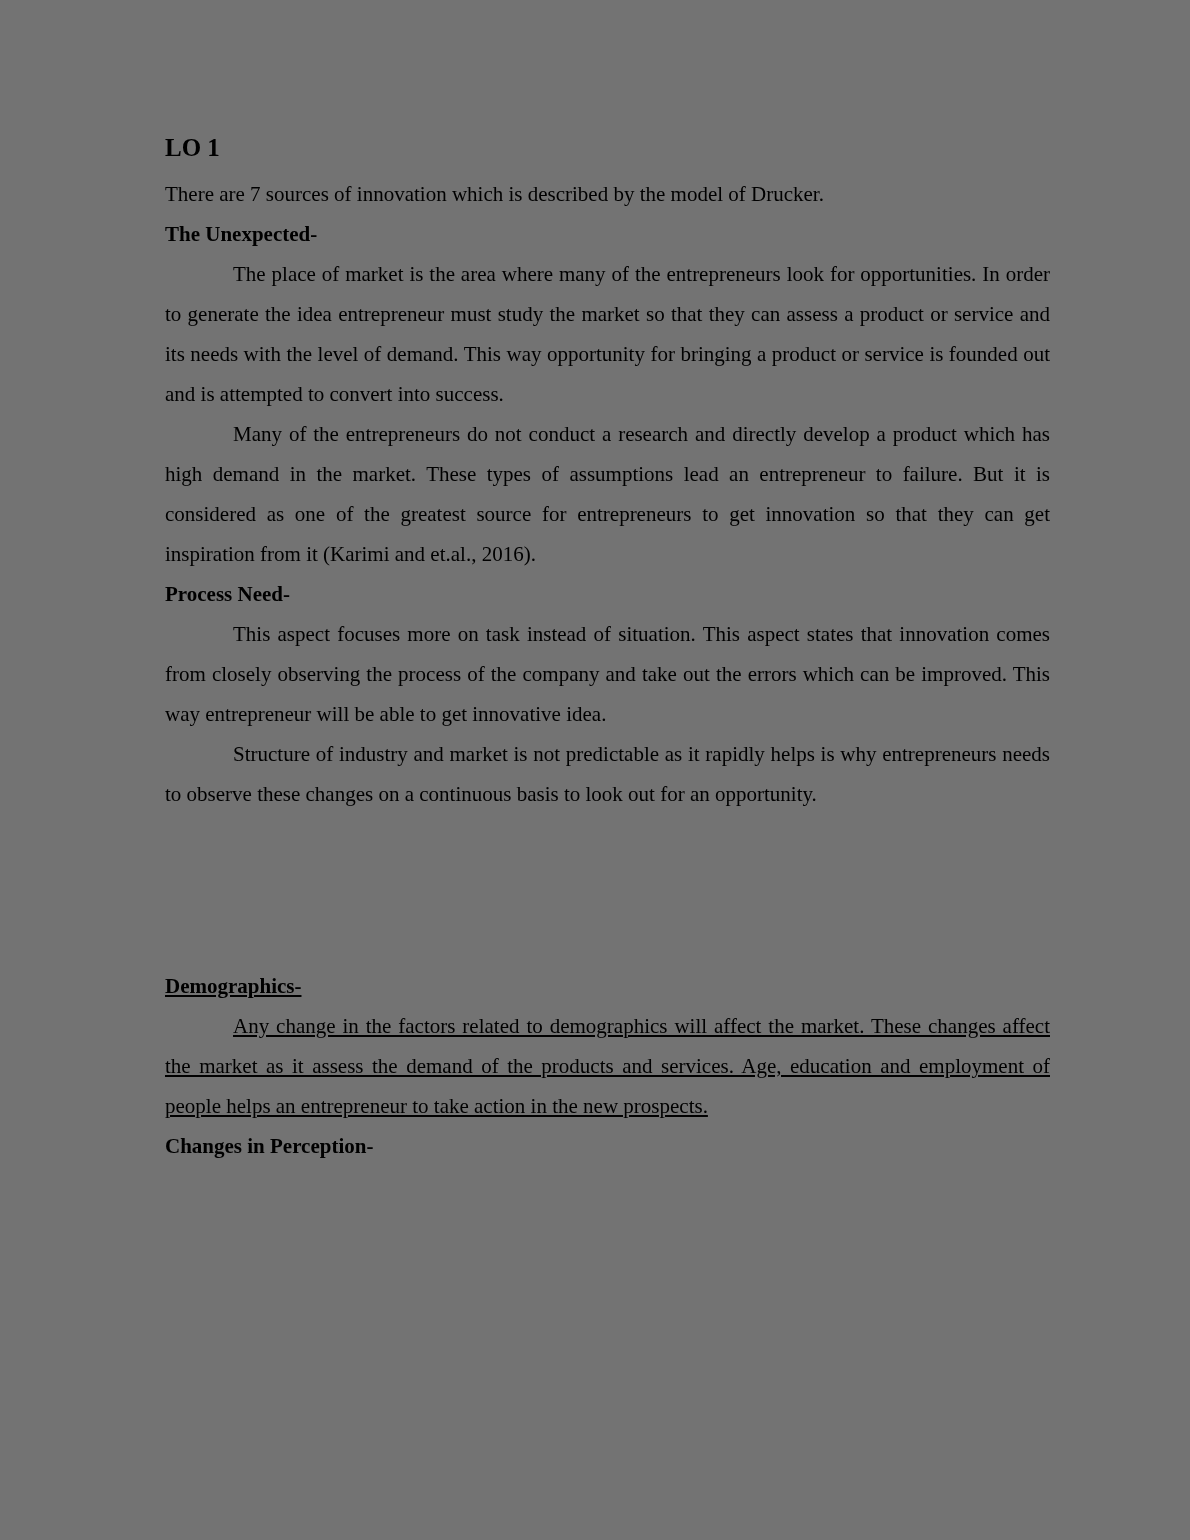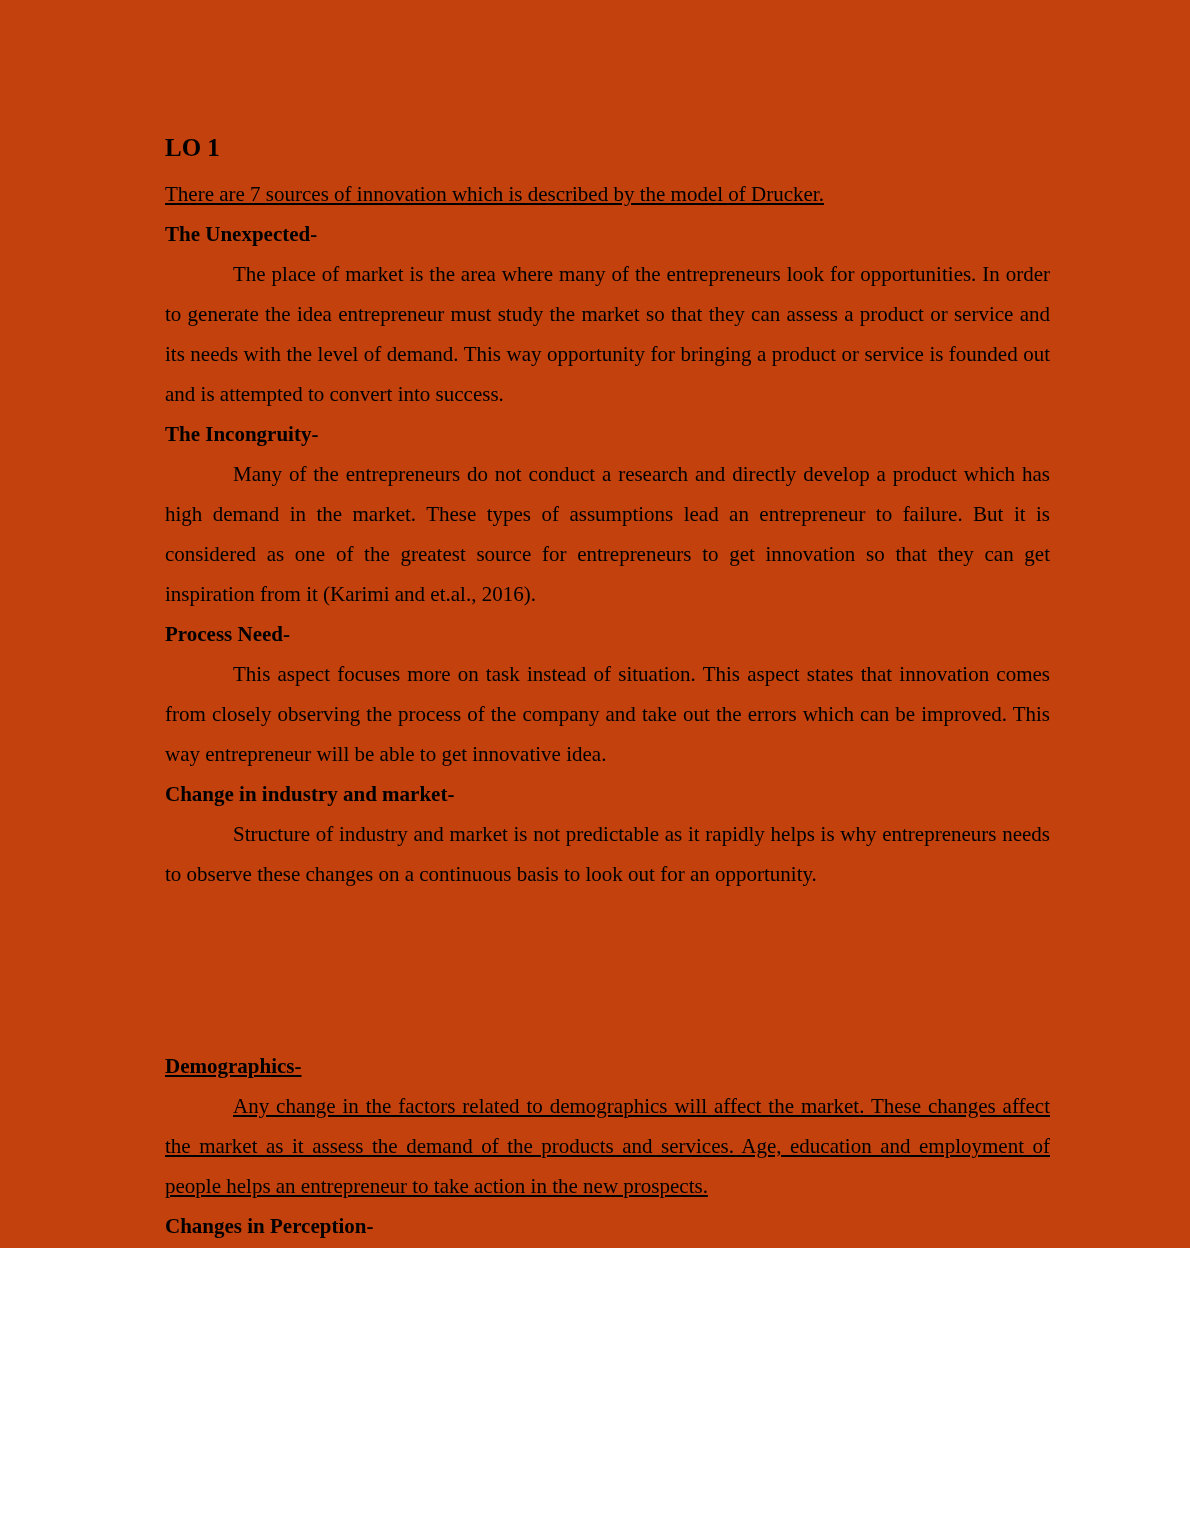--- a/index.html
+++ b/index.html
@@ -9,43 +9,42 @@
   body {
     width: 1190px;
     height: 1540px;
     background: #ffffff;
     color: #000000;
     font-family: "Liberation Serif", "DejaVu Serif", serif;
   }
   .page {
     box-sizing: border-box;
     width: 1190px;
-    height: 1248px;
+    height: 1540px;
     padding: 128px 140px 80px 165px;
-    background: #c2410c;
+    background: #737373;
     overflow: hidden;
   }
   .doc-heading {
     font-size: 25px;
     font-weight: bold;
     line-height: 40px;
     margin: 0 0 6px 0;
   }
   .doc-subheading {
     font-size: 21px;
     font-weight: normal;
     text-decoration: underline;
     line-height: 40px;
     margin: 0;
   }
   .intro {
     font-size: 21px;
     line-height: 40px;
     margin: 0;
-    text-decoration: underline;
   }
   .section-heading {
     font-size: 21px;
     font-weight: bold;
     line-height: 40px;
     margin: 0;
   }
   .section-body {
     font-size: 21px;
     line-height: 40px;
@@ -67,31 +66,29 @@
 
 
   <p class="intro">There are 7 sources of innovation which is described by the model of Drucker.</p>
 
   <div class="section">
     <p class="section-heading">The Unexpected-</p>
     <p class="section-body">The place of market is the area where many of the entrepreneurs look for opportunities. In order to generate the idea entrepreneur must study the market so that they can assess a product or service and its needs with the level of demand. This way opportunity for bringing a product or service is founded out and is attempted to convert into success.</p>
   </div>
 
   <div class="section">
-    <p class="section-heading">The Incongruity-</p>
     <p class="section-body">Many of the entrepreneurs do not conduct a research and directly develop a product which has high demand in the market. These types of assumptions lead an entrepreneur to failure. But it is considered as one of the greatest source for entrepreneurs to get innovation so that they can get inspiration from it (Karimi and et.al., 2016).</p>
   </div>
 
   <div class="section">
     <p class="section-heading">Process Need-</p>
     <p class="section-body">This aspect focuses more on task instead of situation. This aspect states that innovation comes from closely observing the process of the company and take out the errors which can be improved. This way entrepreneur will be able to get innovative idea.</p>
   </div>
 
   <div class="section">
-    <p class="section-heading">Change in industry and market-</p>
     <p class="section-body">Structure of industry and market is not predictable as it rapidly helps is why entrepreneurs needs to observe these changes on a continuous basis to look out for an opportunity.</p>
   </div>
 
   <div class="section gap-before">
     <p class="section-heading">Demographics-</p>
     <p class="section-body">Any change in the factors related to demographics will affect the market. These changes affect the market as it assess the demand of the products and services. Age, education and employment of people helps an entrepreneur to take action in the new prospects.</p>
   </div>
 
   <div class="section">
     <p class="section-heading">Changes in Perception-</p>

